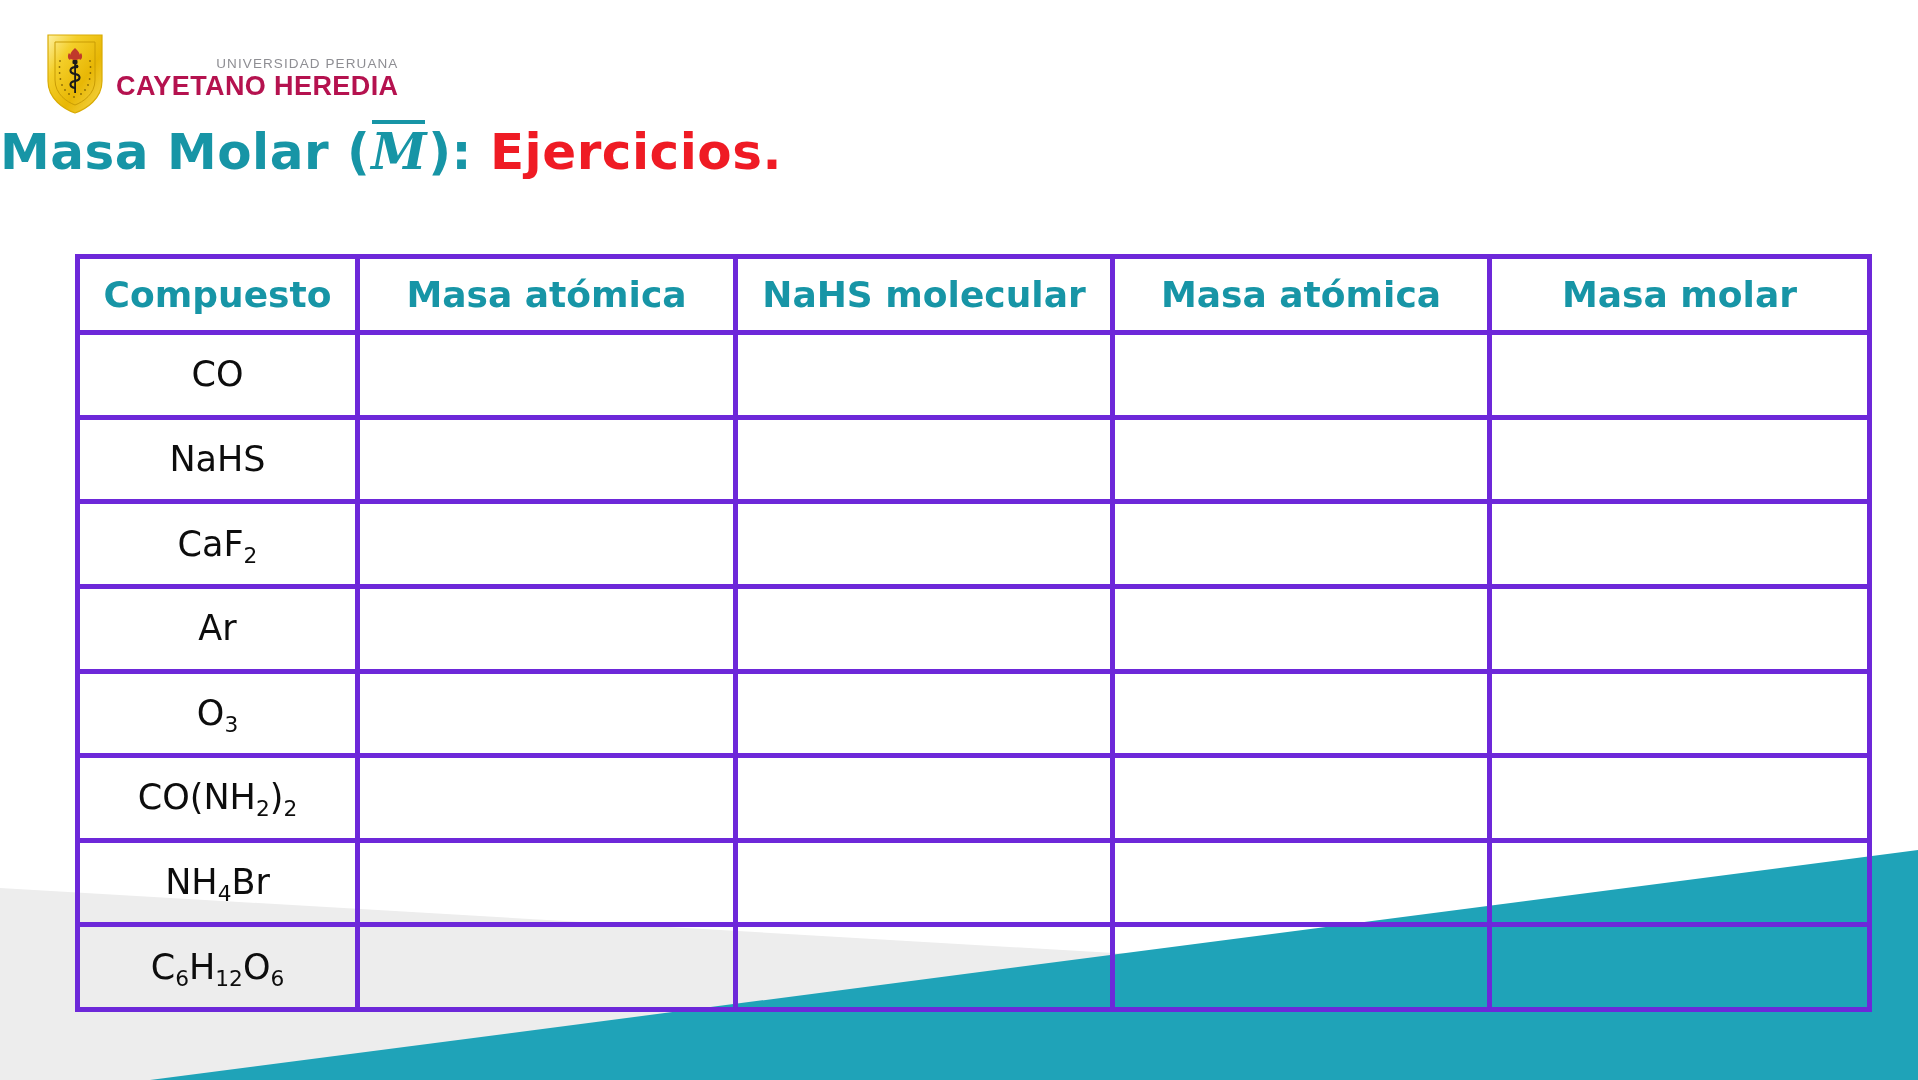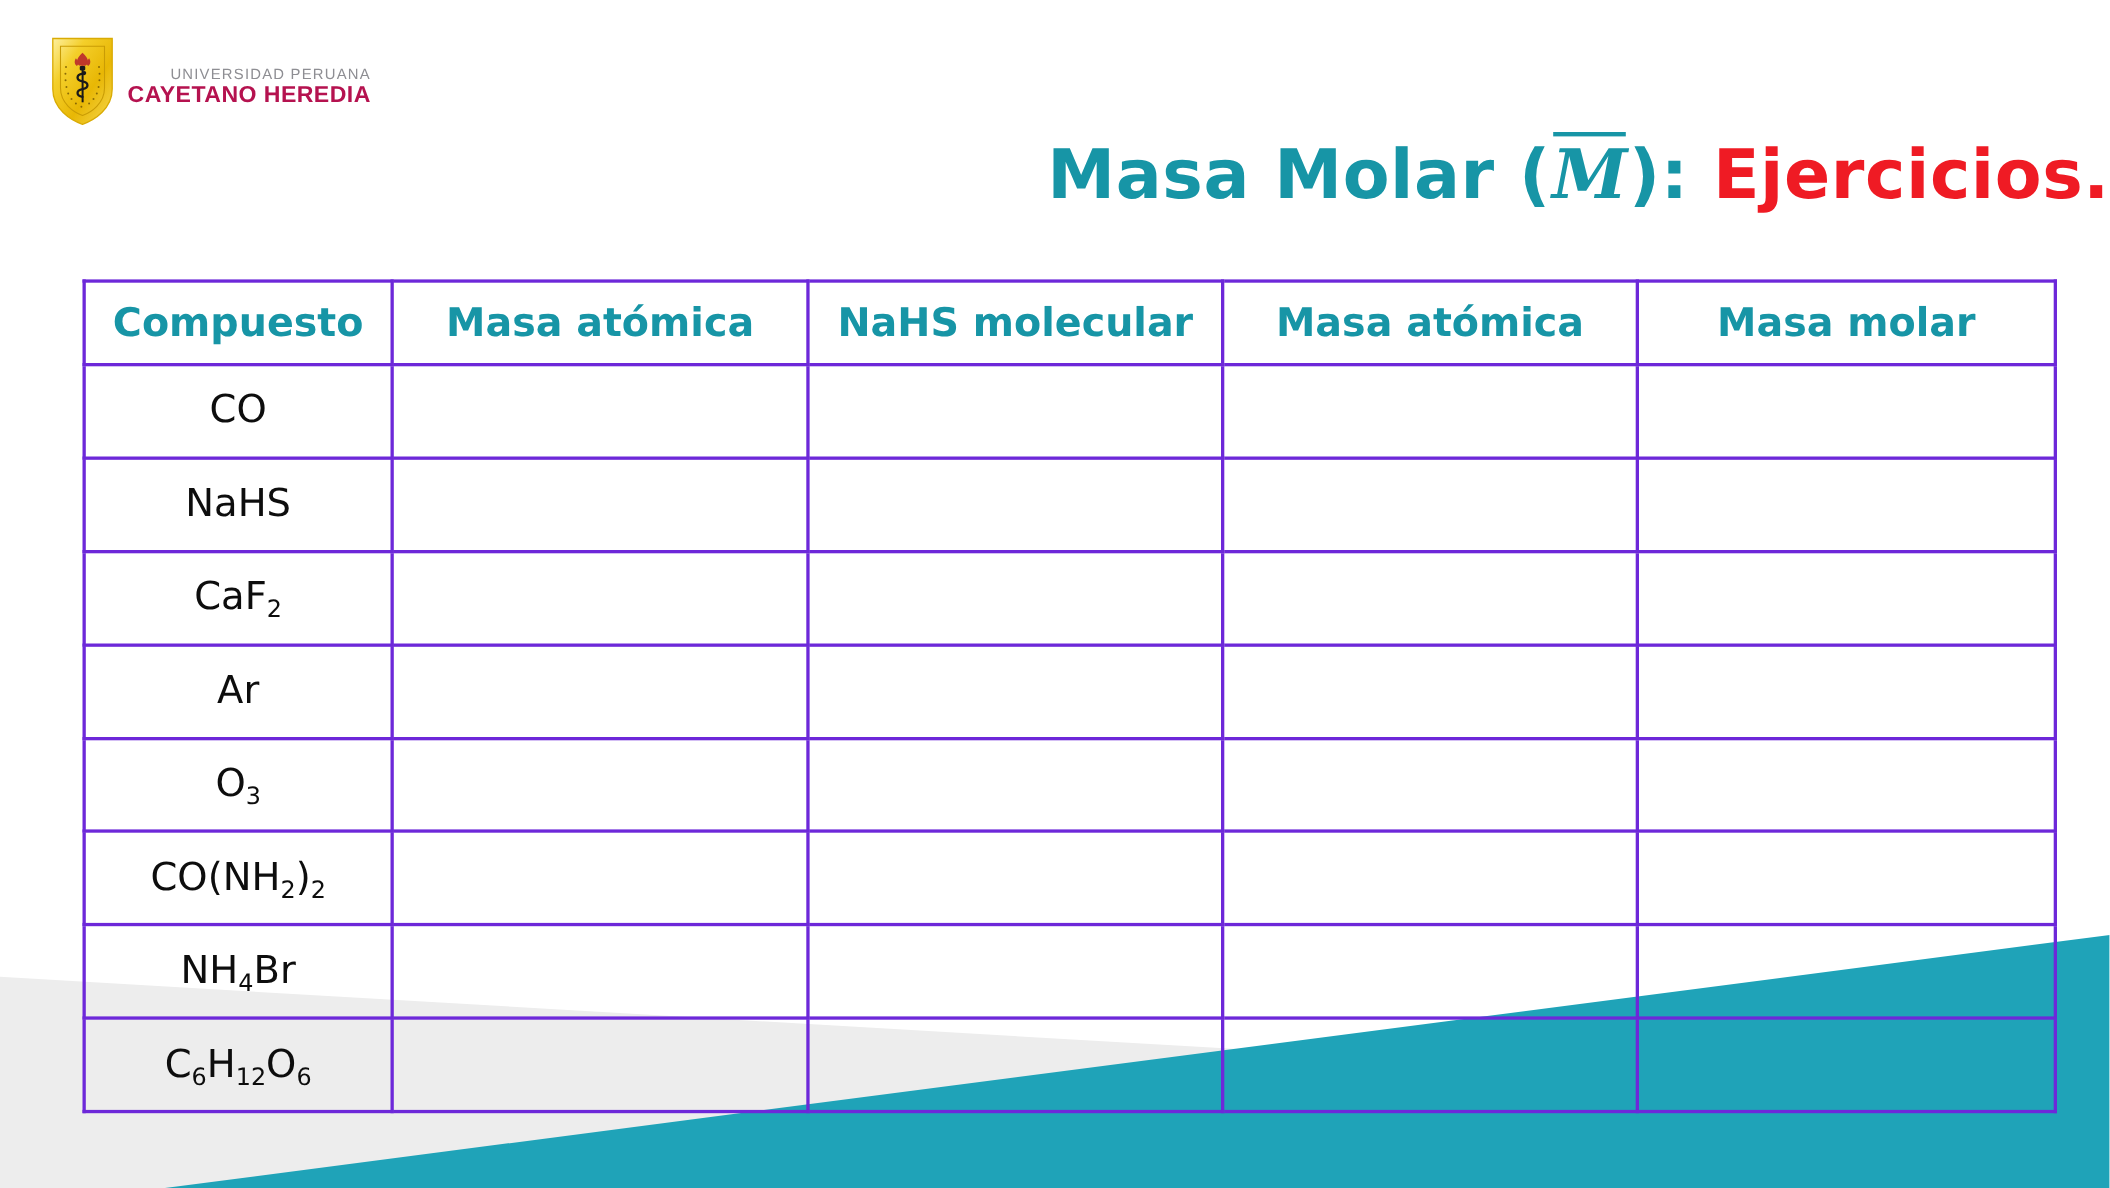--- a/index.html
+++ b/index.html
@@ -57,37 +57,37 @@
     font-family: "Liberation Sans", sans-serif;
     font-size: 13.5px;
     font-weight: 500;
     letter-spacing: 1.1px;
     color: #8e8e93;
     line-height: 1.15;
     white-space: nowrap;
   }
   .logo-line2 {
     font-family: "Liberation Sans", sans-serif;
-    font-size: 21px;
+    font-size: 27px;
     font-weight: bold;
     letter-spacing: 0.4px;
     color: #b5124f;
     line-height: 1.1;
     white-space: nowrap;
   }
 
   
   .title {
     position: absolute;
     left: 0;
     top: 122px;
     width: 1918px;
-    text-align: right;
+    text-align: left;
     font-family: "DejaVu Sans", sans-serif;
-    font-size: 62px;
+    font-size: 50px;
     font-weight: bold;
     letter-spacing: 0.5px;
     white-space: nowrap;
   }
   .title .t-teal { color: #1795a6; }
   .title .t-red  { color: #ef1b24; }
   .title .mbar {
     font-family: "DejaVu Serif", serif;
     font-style: italic;
     font-weight: bold;
@@ -114,21 +114,21 @@
     height: 758px;
   }
   table.grid {
     width: 100%;
     height: 100%;
     border-collapse: collapse;
     table-layout: fixed;
     background: transparent;
   }
   table.grid td, table.grid th {
-    border: 3px solid #6d28d9;
+    border: 5px solid #6d28d9;
     text-align: center;
     vertical-align: middle;
     padding: 0;
     font-weight: normal;
   }
   table.grid thead th {
     height: 76px;
     font-family: "DejaVu Sans", sans-serif;
     font-size: 36px;
     font-weight: bold;

